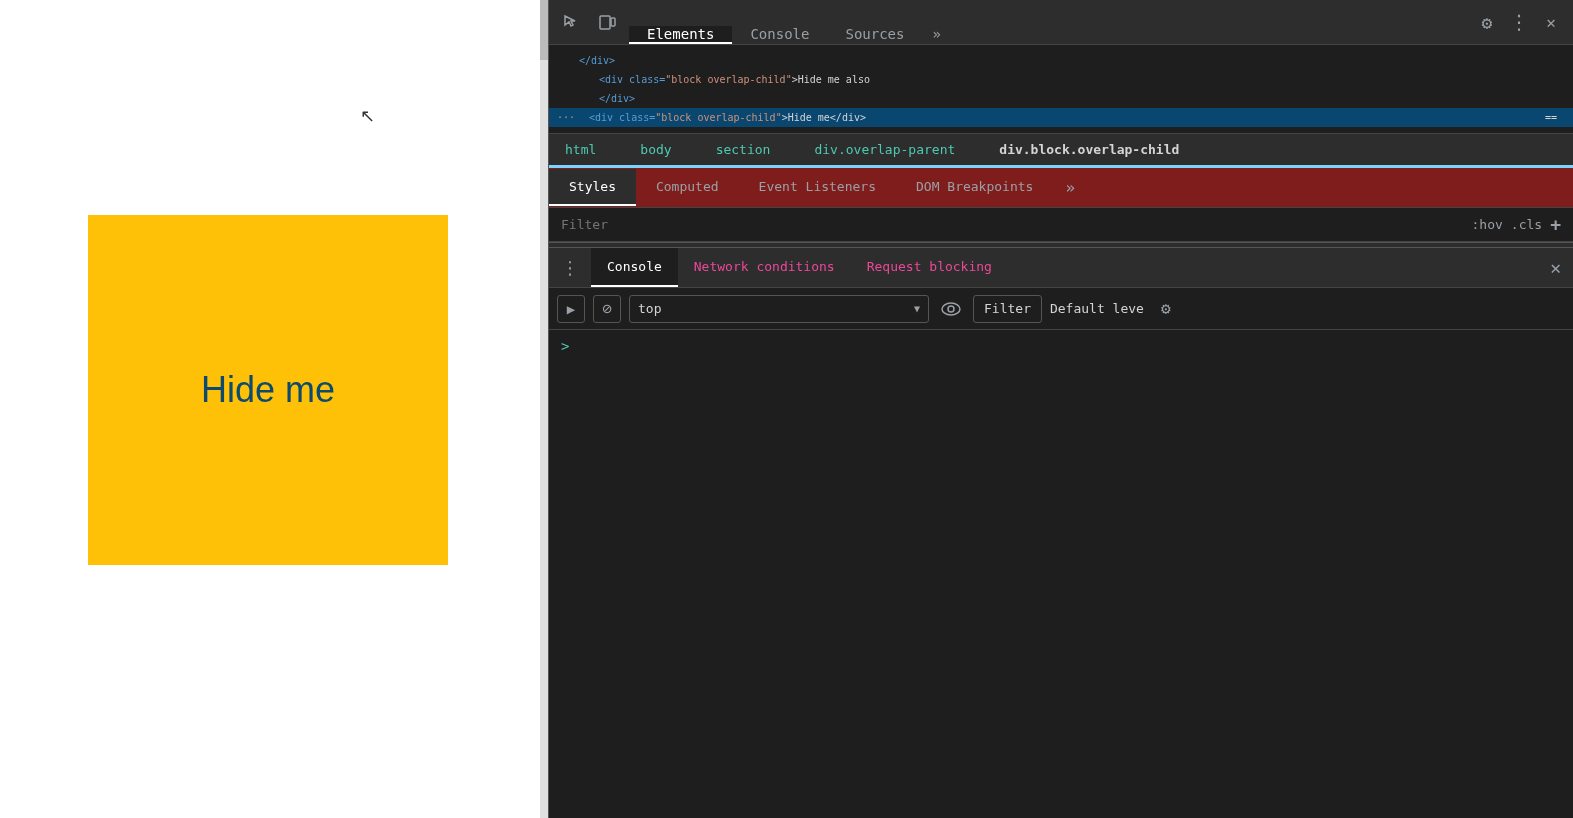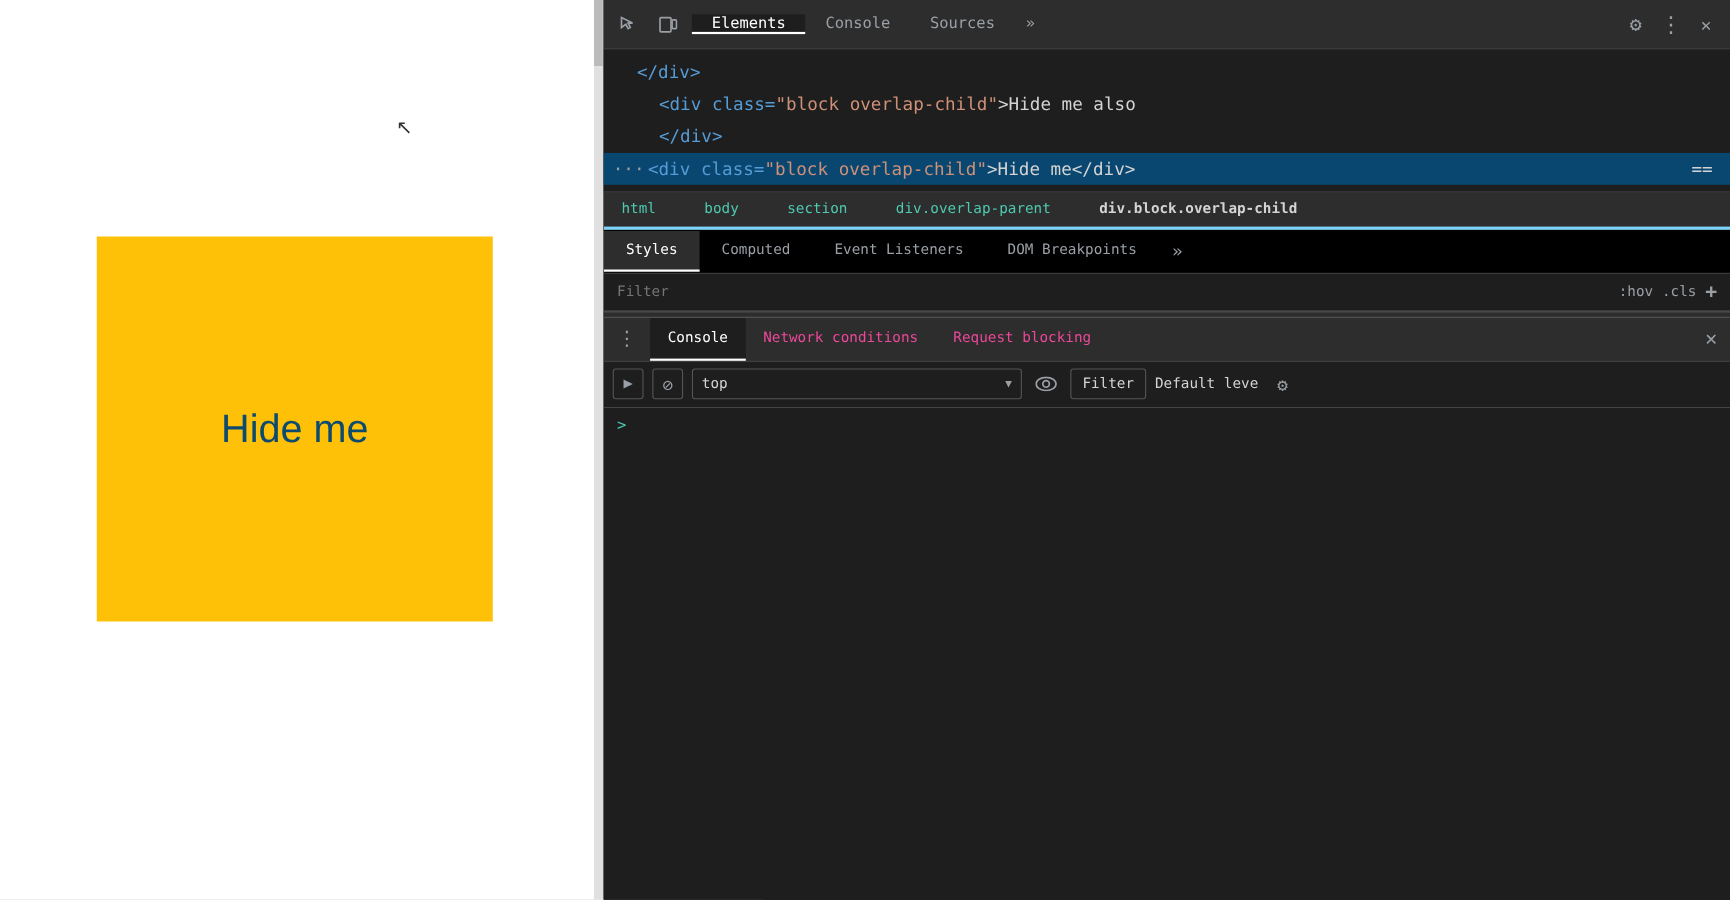--- a/index.html
+++ b/index.html
@@ -97,21 +97,21 @@
       align-items: center;
       justify-content: center;
       cursor: pointer;
       color: #9aa0a6;
       font-size: 18px;
       border-radius: 3px;
     }
 
     .devtools-tabs {
       display: flex;
-      align-items: center;
+      align-items: flex-end;
       height: 100%;
       flex: 1;
     }
 
     .devtools-tab {
       padding: 0 18px;
       display: flex;
       align-items: center;
       font-size: 14px;
       cursor: pointer;
@@ -130,21 +130,21 @@
       display: flex;
       align-items: center;
       gap: 4px;
       padding: 0 8px;
     }
 
     
     .elements-panel {
       background: #1e1e1e;
       padding: 6px 0;
-      font-size: 16px;
+      font-size: 10px;
       line-height: 1.7;
       flex-shrink: 0;
       border-bottom: 1px solid #444;
       position: relative;
     }
 
     .html-line {
       padding: 1px 16px;
       white-space: nowrap;
     }
@@ -185,21 +185,21 @@
 
     .breadcrumb-sep {
       color: #666;
       padding: 0 2px;
     }
 
     
     .inspector-tabs {
       display: flex;
       align-items: center;
-      background: #000000;
+      background: #7f1d1d;
       border-bottom: 1px solid #444;
       flex-shrink: 0;
     }
 
     .inspector-tab {
       padding: 10px 20px;
       font-size: 13px;
       cursor: pointer;
       color: #9aa0a6;
       border-bottom: 2px solid transparent;

